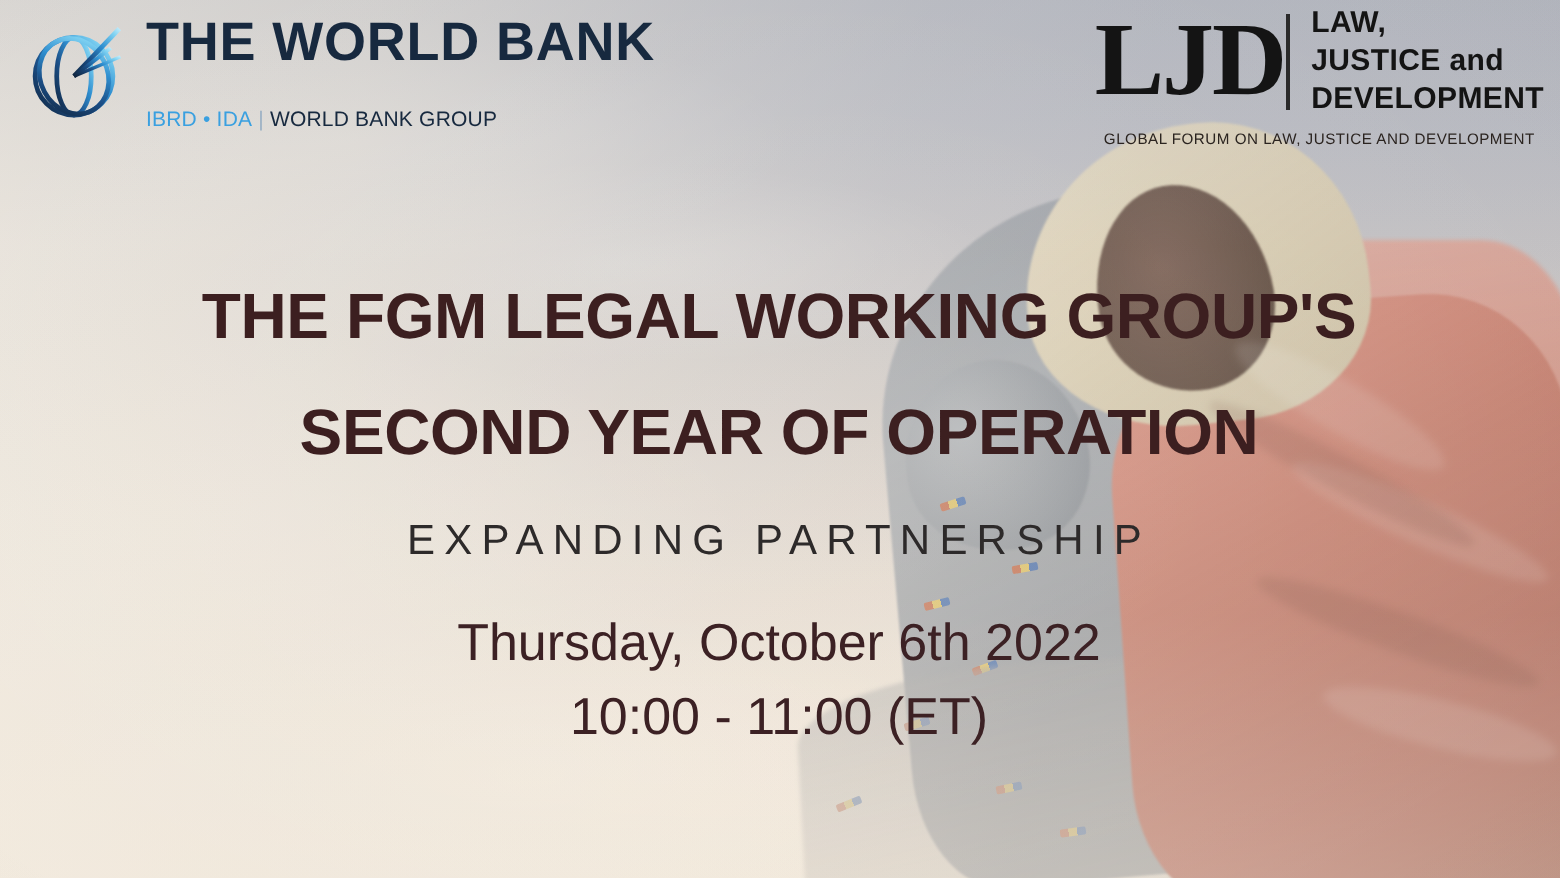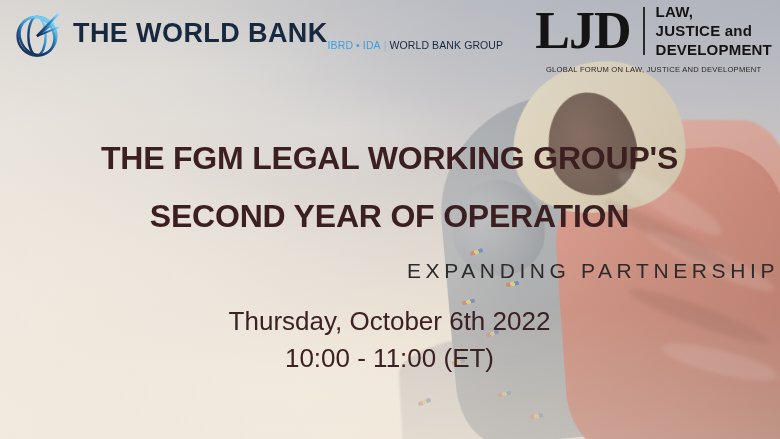--- a/index.html
+++ b/index.html
@@ -161,21 +161,21 @@
       rgba(255,255,255,.10) 0%, rgba(255,255,255,0) 55%, rgba(120,110,105,.10) 100%);
   }
 
   
   .wb-logo {
     position: absolute;
     left: 10px; top: 8px;
     display: flex; align-items: center; gap: 9px;
   }
   .wb-globe { width: 54px; height: 54px; display: block; }
-  .wb-text { display: flex; flex-direction: row; line-height: 1; }
+  .wb-text { display: flex; flex-direction: column; line-height: 1; }
   .wb-title {
     font-size: 27px;
     font-weight: bold;
     letter-spacing: .4px;
     color: #17293f;
     font-family: "Liberation Sans", sans-serif;
   }
   .wb-sub {
     margin-top: 20px;
     font-size: 10.5px;
@@ -193,21 +193,20 @@
     display: flex; flex-direction: column; align-items: center;
   }
   .ljd-main { display: flex; align-items: center; }
   .ljd-mark {
     font-family: "Liberation Serif", serif;
     font-size: 52px;
     font-weight: bold;
     color: #141414;
     letter-spacing: -1px;
     line-height: .96;
-    padding-right: 12px;
   }
   .ljd-divider {
     width: 2px;
     height: 48px;
     background: #2a2a2a;
     margin-right: 11px;
   }
   .ljd-words {
     font-size: 15px;
     font-weight: bold;
@@ -241,21 +240,20 @@
     font-family: "Liberation Sans", sans-serif;
     padding: 0 40px;
   }
   .headline .l2 { display: block; margin-top: 21px; }
   .subhead {
     margin-top: 24px;
     font-size: 21px;
     font-weight: normal;
     letter-spacing: 4.6px;
     color: #2d2a2a;
-    text-align: right;
   }
   .datetime {
     margin-top: 20px;
     font-size: 26px;
     line-height: 1.42;
     color: #3c2124;
     font-weight: normal;
   }
   .datetime .time { display: block; }
 </style>

